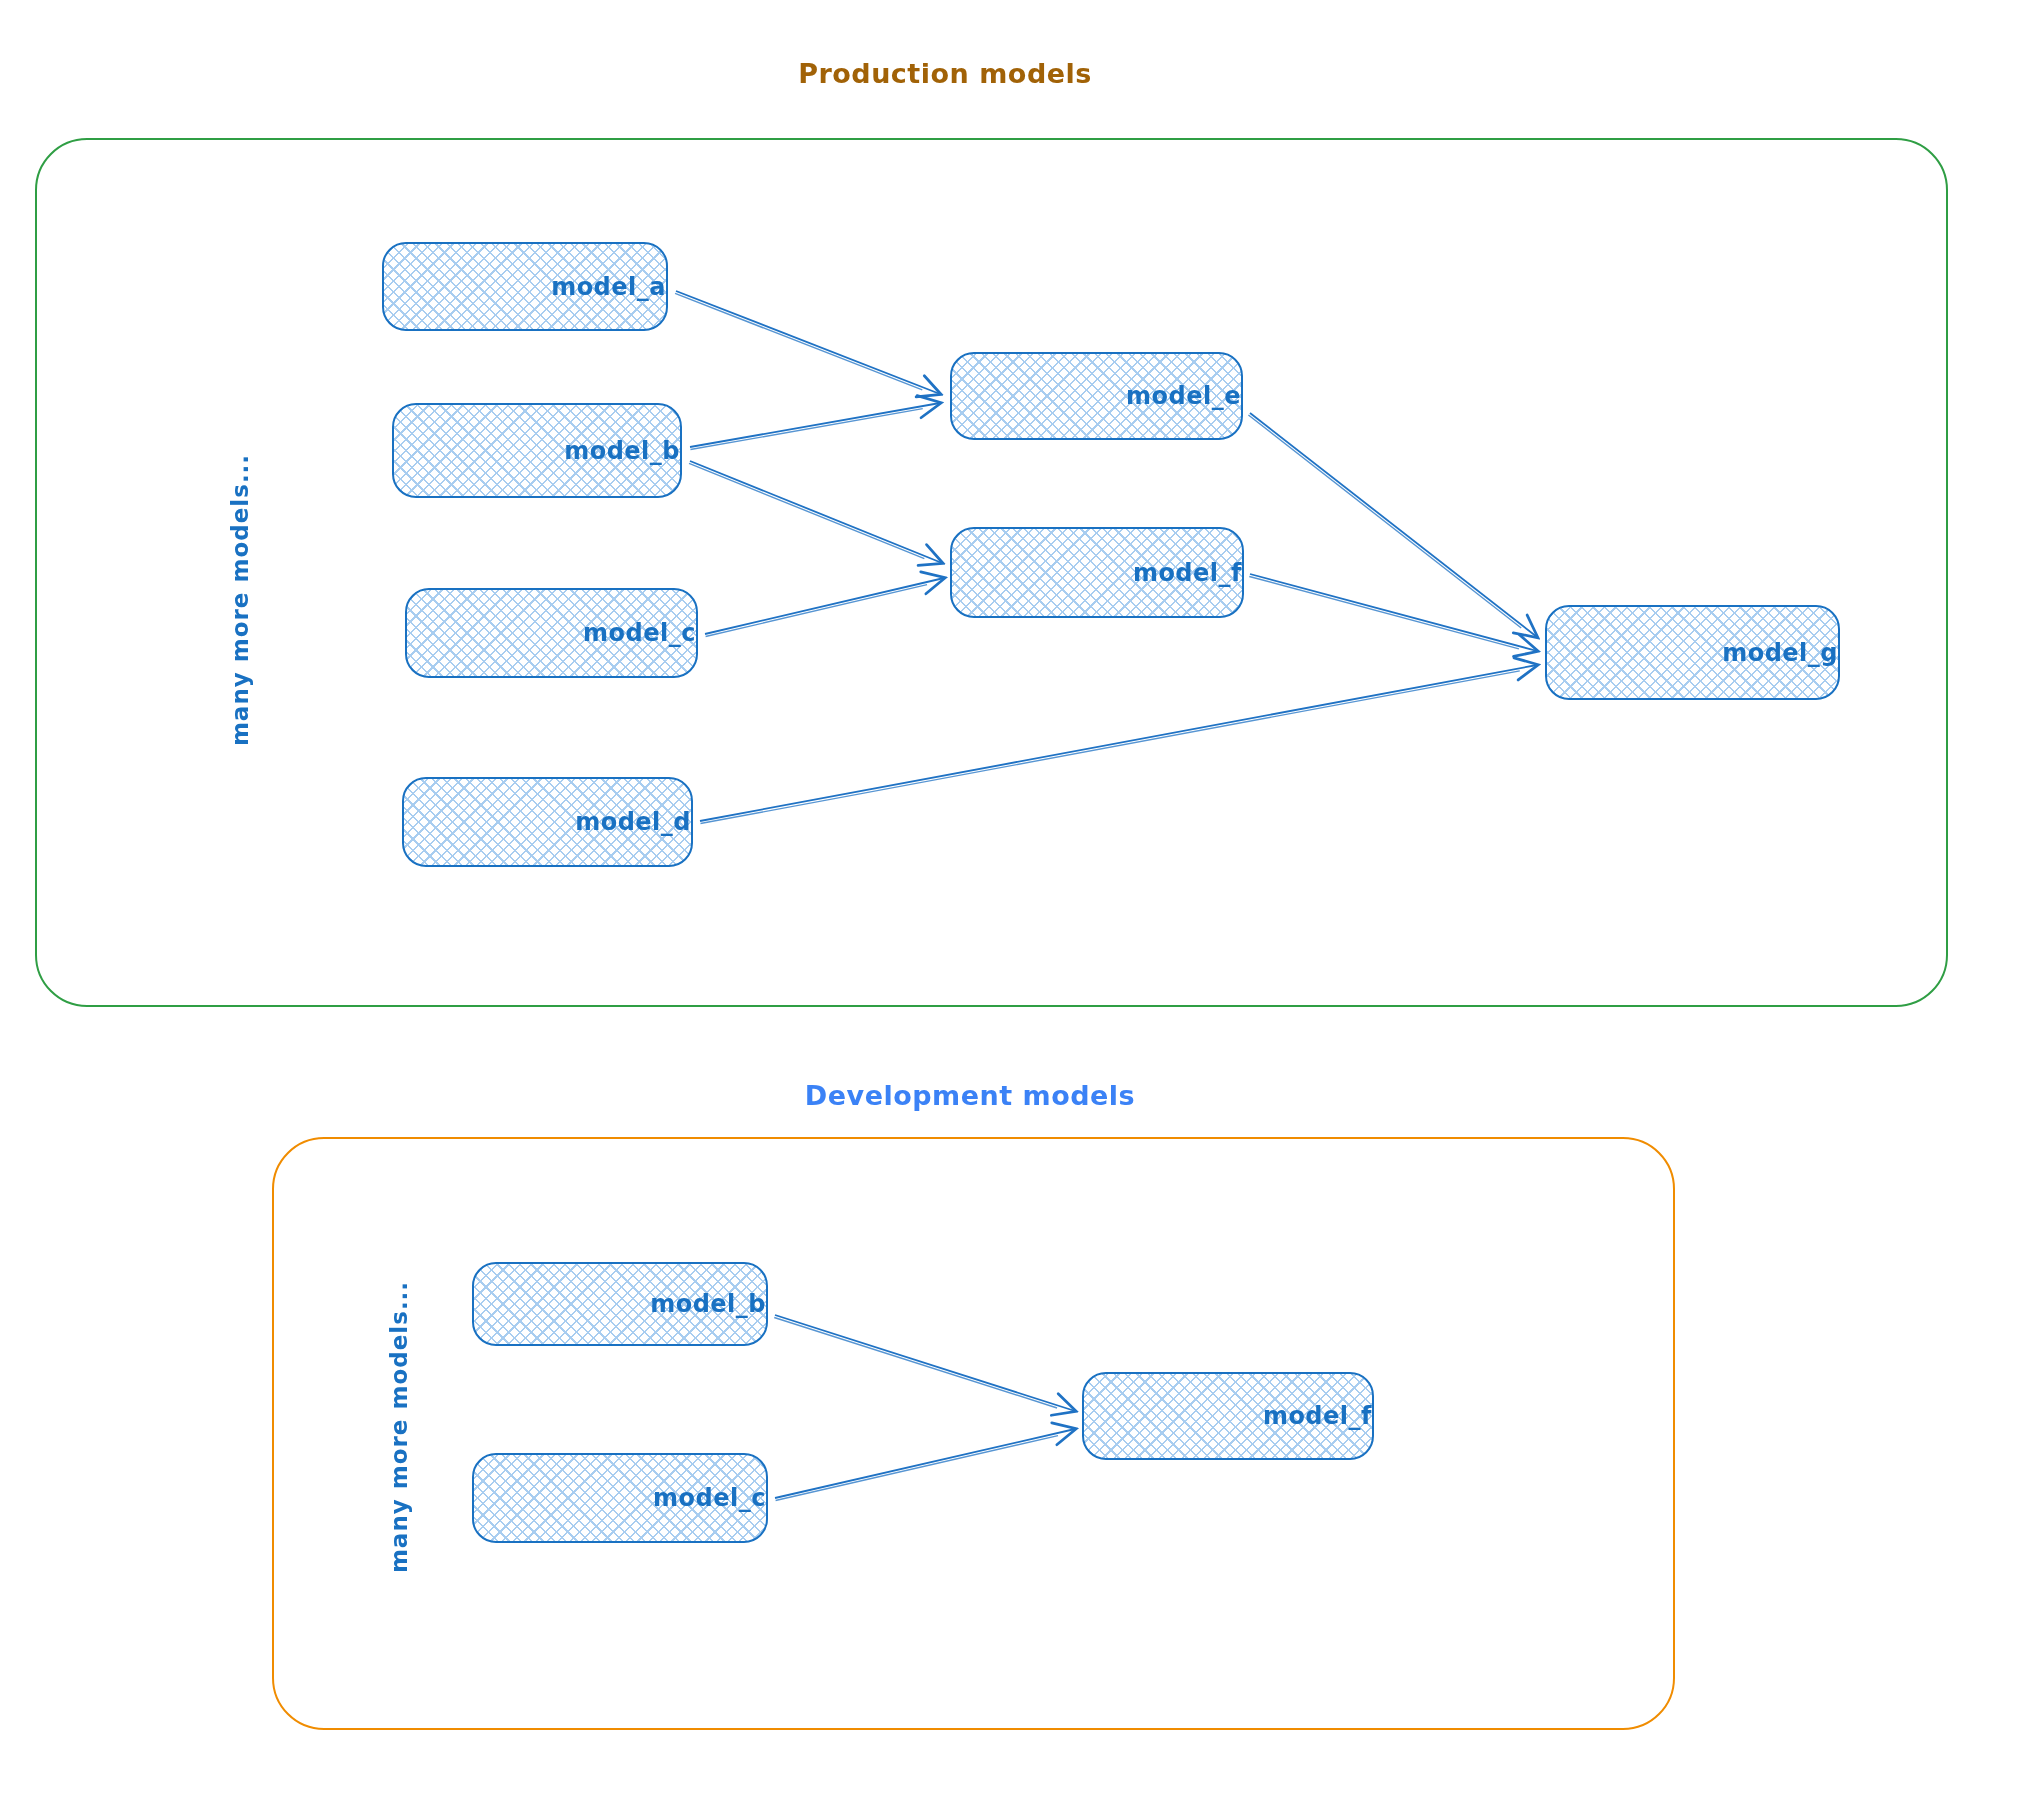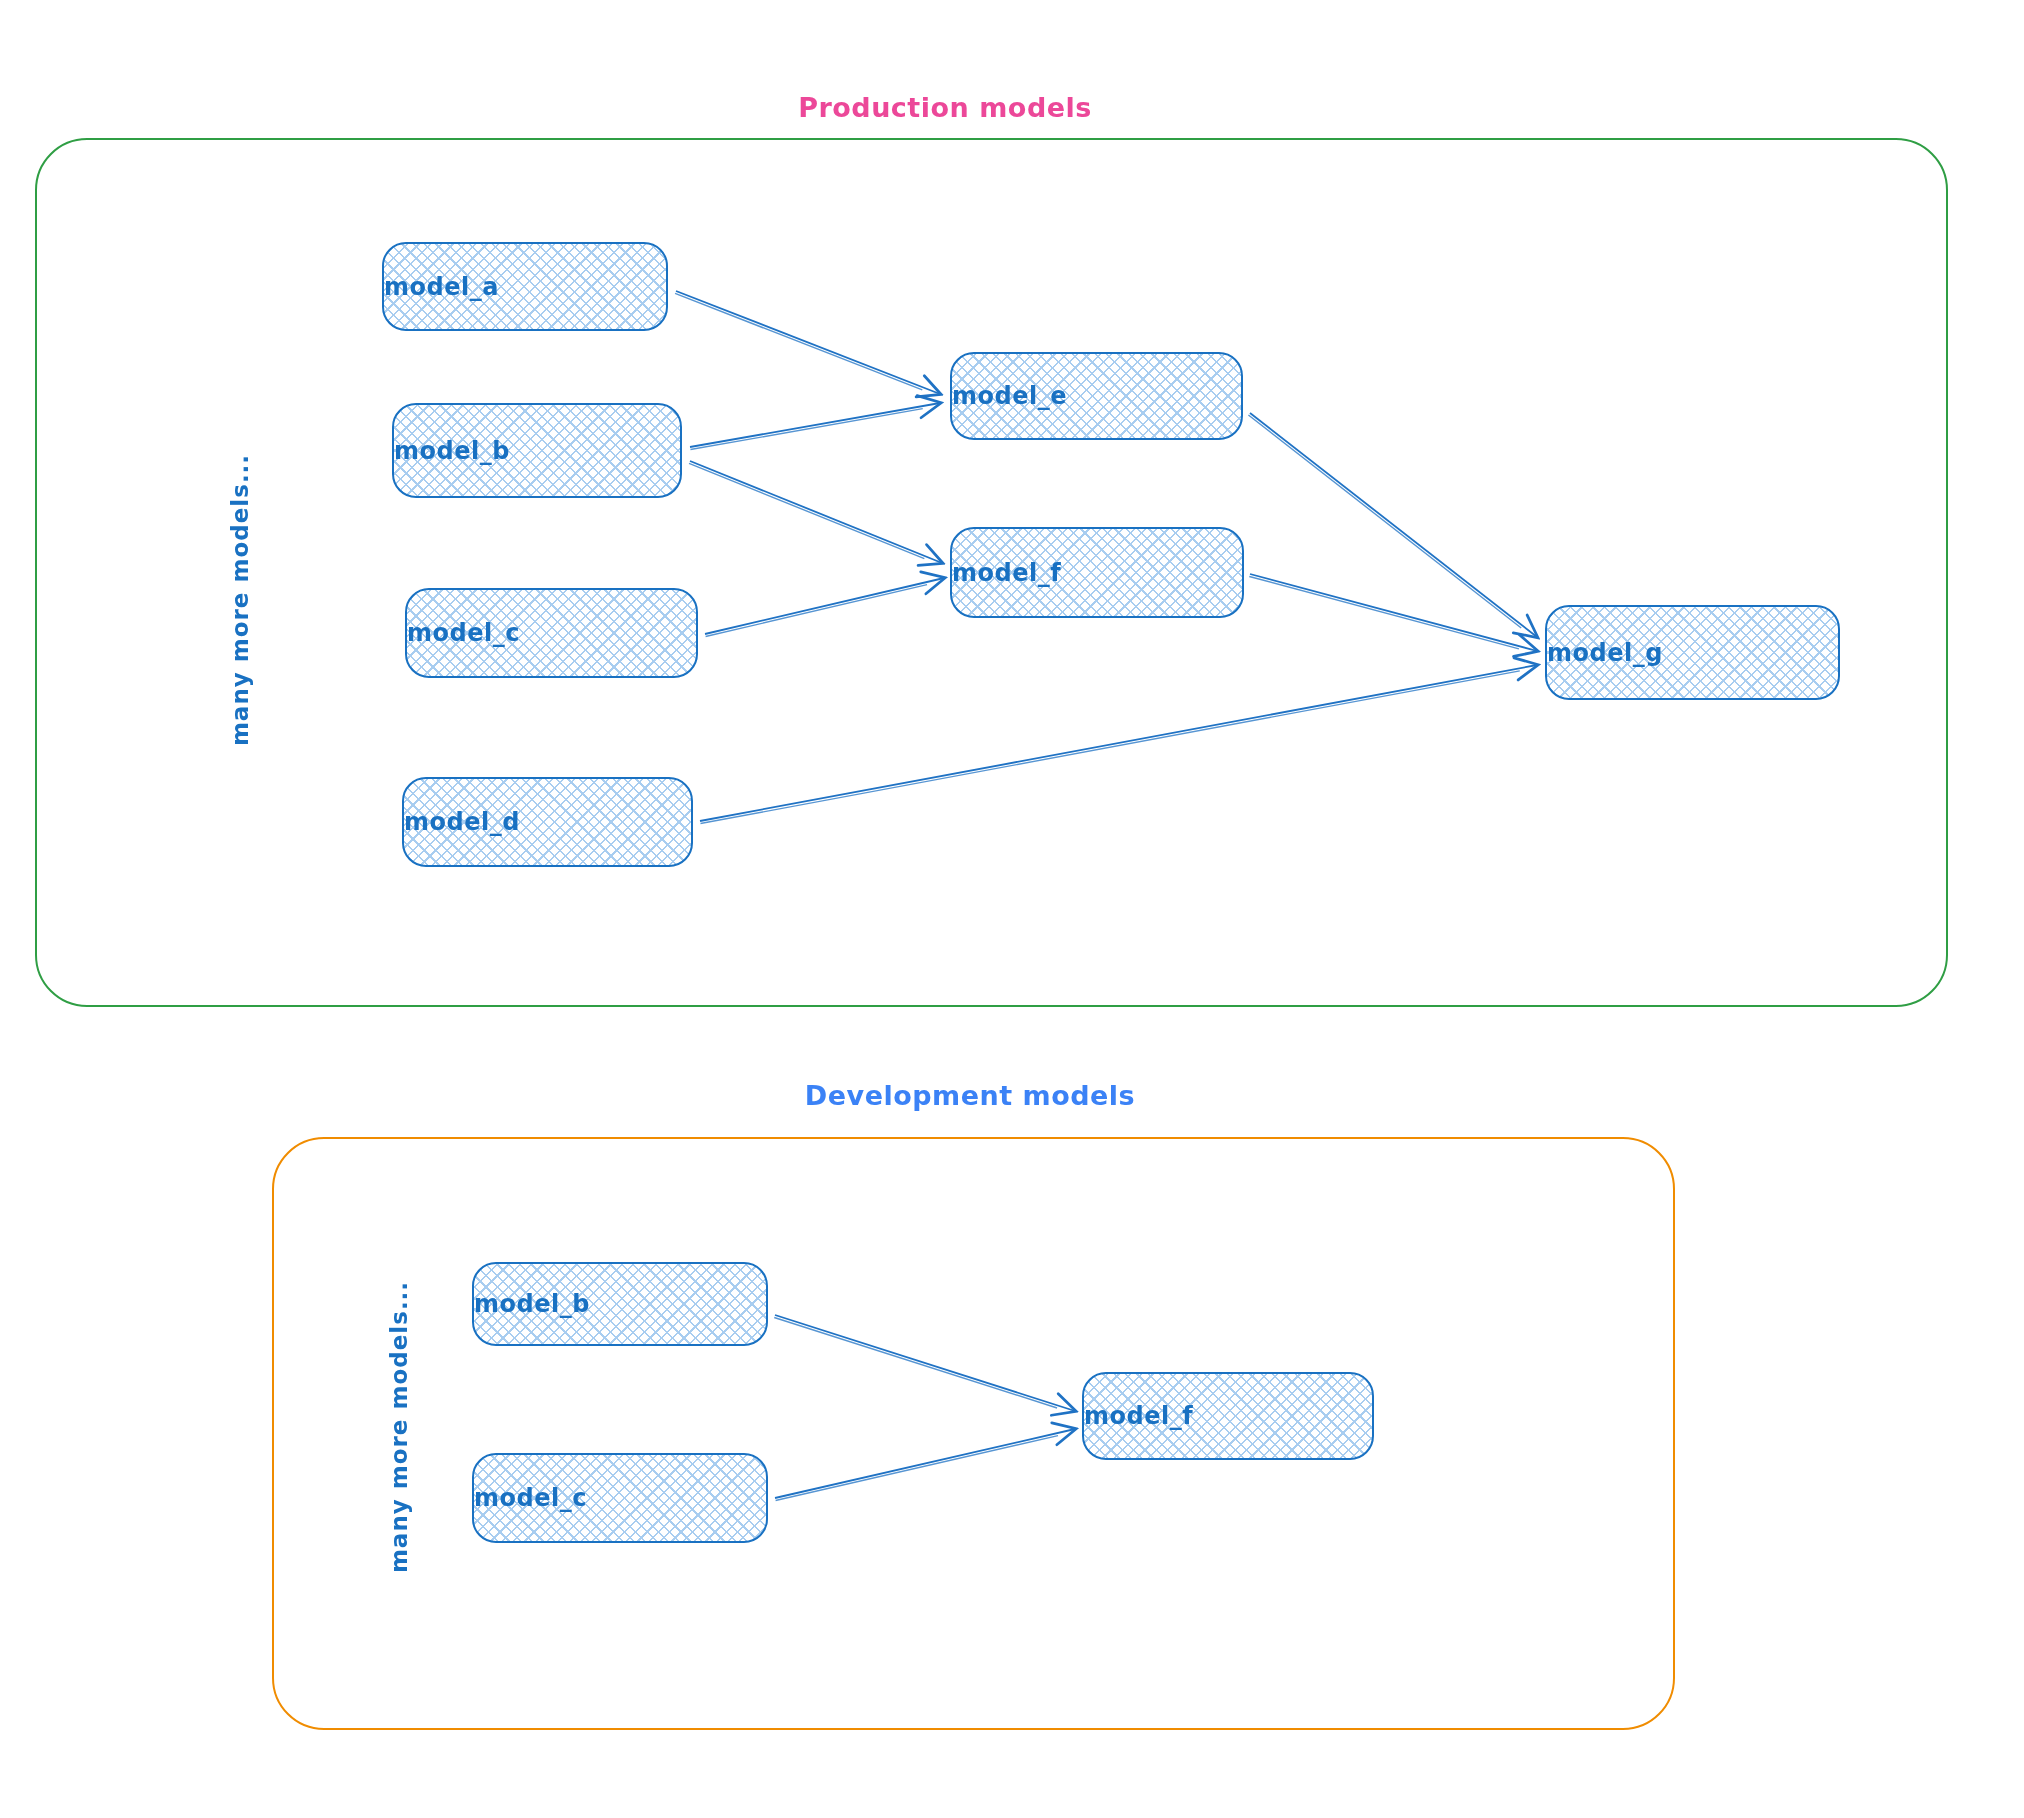--- a/index.html
+++ b/index.html
@@ -3,21 +3,21 @@
 <meta charset="utf-8">
 <style>
   html,body{margin:0;padding:0;background:#ffffff;}
   body{width:2024px;height:1818px;font-family:"DejaVu Sans", sans-serif;}
   #canvas{position:relative;width:2024px;height:1818px;overflow:hidden;background:#ffffff;}
   #edges{position:absolute;left:0;top:0;width:2024px;height:1818px;pointer-events:none;}
   .frame{position:absolute;border:2px solid;border-radius:52px;background:transparent;box-sizing:border-box;}
   .sec-title{position:absolute;transform:translate(-50%,-50%);font-size:27px;font-weight:bold;letter-spacing:0.5px;white-space:nowrap;}
   .side-label{position:absolute;transform:translate(-50%,-50%) rotate(-90deg);font-size:23px;font-weight:bold;letter-spacing:1px;white-space:nowrap;}
   .node{position:absolute;box-sizing:border-box;border:2.5px solid;border-radius:24px;
-        display:flex;align-items:center;justify-content:flex-start;
+        display:flex;align-items:center;justify-content:flex-end;
         font-size:24px;font-weight:bold;letter-spacing:0.5px;}
   .node .hatch-label{position:relative;z-index:2;}
 </style>
 </head>
 <body>
 
 <div id="canvas">
   <svg id="edges" xmlns="http://www.w3.org/2000/svg">
     <defs>
       <marker id="arrowhead" viewBox="0 0 12 12" refX="10.5" refY="6" markerWidth="30" markerHeight="30" orient="auto" markerUnits="userSpaceOnUse">
@@ -37,21 +37,21 @@
       <line x1="1249.326265728173" y1="576.5111913768102" x2="1518.941094657949" y2="648.8468771872379" stroke="#1f72c4" stroke-width="1.4" opacity="0.75"></line>
       <line x1="1250" y1="574" x2="1537" y2="651" stroke="#1f72c4" stroke-width="1.8" marker-end="url(#arrowhead)"></line>
       <line x1="700.4763842544751" y1="823.5559847499718" x2="1519.781105216209" y2="670.8540295886451" stroke="#1f72c4" stroke-width="1.4" opacity="0.75"></line>
       <line x1="700" y1="821" x2="1537" y2="665" stroke="#1f72c4" stroke-width="1.8" marker-end="url(#arrowhead)"></line>
       <line x1="774.2075831095301" y1="1317.4763027827182" x2="1057.0639484599421" y2="1407.99033969485" stroke="#1f72c4" stroke-width="1.4" opacity="0.75"></line>
       <line x1="775" y1="1315" x2="1075" y2="1411" stroke="#1f72c4" stroke-width="1.8" marker-end="url(#arrowhead)"></line>
       <line x1="775.5827840015957" y1="1500.5338434851988" x2="1058.0407906425273" y2="1435.5685019577845" stroke="#1f72c4" stroke-width="1.4" opacity="0.75"></line>
       <line x1="775" y1="1498" x2="1075" y2="1429" stroke="#1f72c4" stroke-width="1.8" marker-end="url(#arrowhead)"></line>
     </svg>
 <div class="frame" style="left: 35px; top: 138px; width: 1913px; height: 869px; border-color: rgb(47, 158, 68);"></div>
-    <div class="sec-title" style="left: 945px; top: 107px; color: #ec4899; text-align: center;">Production models</div>
+    <div class="sec-title" style="left: 945px; top: 73px; color: #a16207; text-align: center;">Production models</div>
     <div class="side-label" style="left: 240px; top: 600px; color: rgb(25, 113, 194);">many more models...</div>
     <div class="node" style="left: 382px; top: 242px; width: 286px; height: 89px; border-color: rgb(25, 113, 194); color: rgb(25, 113, 194); background: repeating-linear-gradient(45deg, rgb(168, 205, 240) 0px, rgb(168, 205, 240) 1.6px, transparent 1.6px, transparent 8px), repeating-linear-gradient(135deg, rgb(168, 205, 240) 0px, rgb(168, 205, 240) 1.6px, transparent 1.6px, transparent 8px), rgb(255, 255, 255);">
       <span class="hatch-label">model_a</span>
     </div>
     <div class="node" style="left: 392px; top: 403px; width: 290px; height: 95px; border-color: rgb(25, 113, 194); color: rgb(25, 113, 194); background: repeating-linear-gradient(45deg, rgb(168, 205, 240) 0px, rgb(168, 205, 240) 1.6px, transparent 1.6px, transparent 8px), repeating-linear-gradient(135deg, rgb(168, 205, 240) 0px, rgb(168, 205, 240) 1.6px, transparent 1.6px, transparent 8px), rgb(255, 255, 255);">
       <span class="hatch-label">model_b</span>
     </div>
     <div class="node" style="left: 405px; top: 588px; width: 293px; height: 90px; border-color: rgb(25, 113, 194); color: rgb(25, 113, 194); background: repeating-linear-gradient(45deg, rgb(168, 205, 240) 0px, rgb(168, 205, 240) 1.6px, transparent 1.6px, transparent 8px), repeating-linear-gradient(135deg, rgb(168, 205, 240) 0px, rgb(168, 205, 240) 1.6px, transparent 1.6px, transparent 8px), rgb(255, 255, 255);">
       <span class="hatch-label">model_c</span>
     </div>

